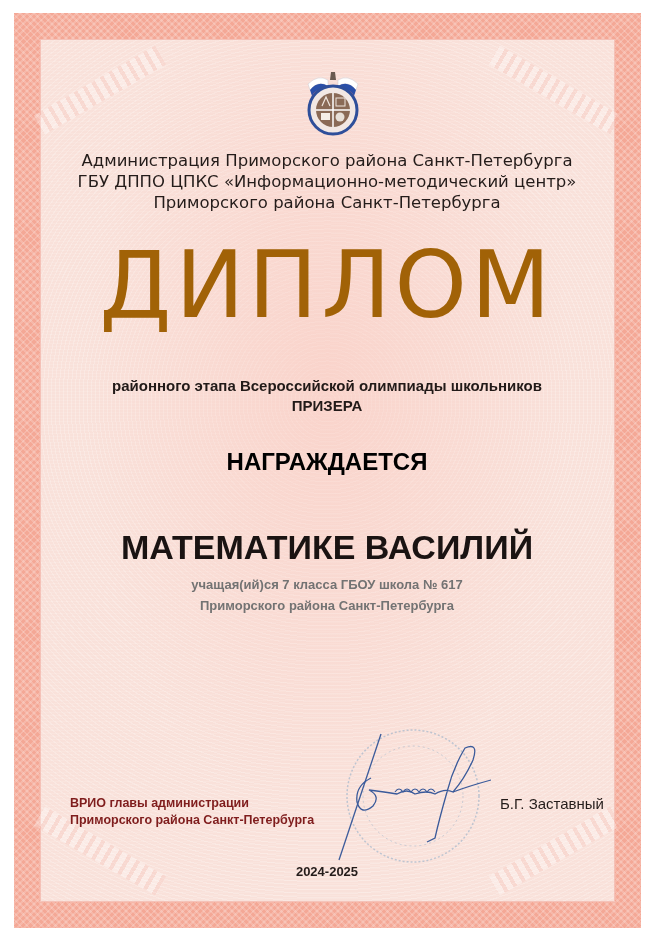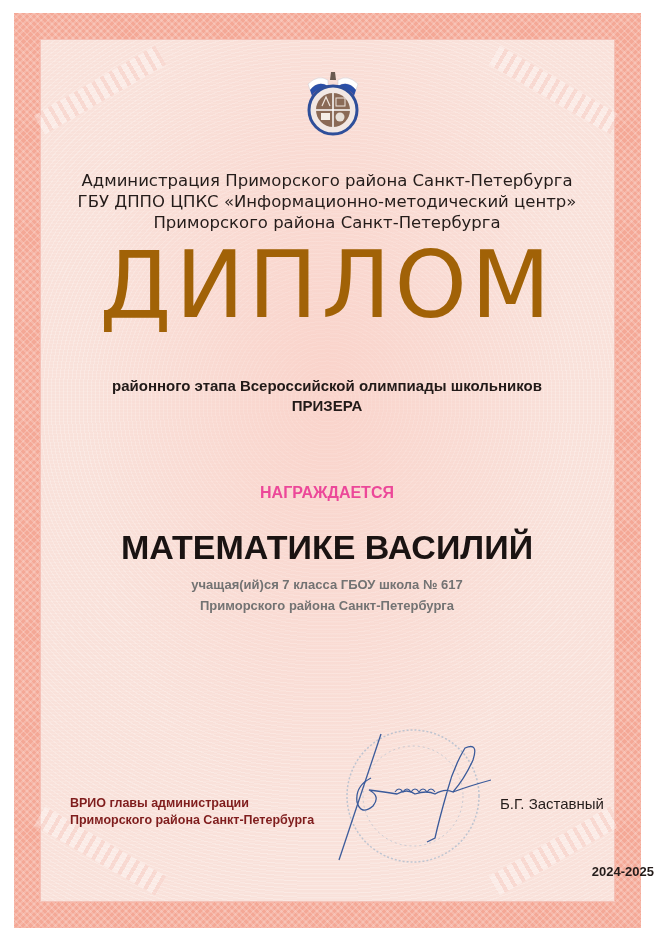--- a/index.html
+++ b/index.html
@@ -25,40 +25,40 @@
       repeating-linear-gradient(0deg, rgba(255,255,255,0.12) 0 1px, transparent 1px 3px);
     box-shadow: inset 0 0 0 1px rgba(240,160,145,0.5);
   }
   .corner-band {
     position: absolute; width: 140px; height: 22px;
     background: repeating-linear-gradient(90deg, rgba(255,255,255,0.55) 0 6px, rgba(245,190,180,0.5) 6px 10px);
     opacity: 0.55;
   }
   .abs { position: absolute; left: 0; width: 654px; text-align: center; }
   .logo { position: absolute; left: 304px; top: 68px; width: 58px; height: 68px; }
-  .hdr { top: 150px; font-size: 16.5px; line-height: 21px; color: #241c1a; margin-top: 20px; }
+  .hdr { top: 150px; font-size: 16.5px; line-height: 21px; color: #241c1a; }
   .title {
     top: 236px; font-size: 92px; line-height: 100px; font-weight: normal;
     letter-spacing: 4px; color: #a16207;
     font-family: "DejaVu Sans", sans-serif;
   }
   .sub { top: 376px; font-size: 15px; line-height: 20px; font-weight: bold; color: #221a18;
     font-family: "Liberation Sans", sans-serif; }
-  .awarded { top: 484px; font-size: 16px; font-weight: bold; font-family: "Liberation Sans", sans-serif; color:#ec4899; }
+  .awarded { top: 448px; font-size: 24px; font-weight: bold; font-family: "Liberation Sans", sans-serif; color:#000000; }
   .name { top: 528px; font-size: 34px; font-weight: bold; font-family: "Liberation Sans", sans-serif; color:#1a1312; }
   .student { top: 574px; font-size: 13px; line-height: 21px; font-weight: bold; font-family: "Liberation Sans", sans-serif; color:#737373; }
   .sig-left {
     position: absolute; left: 70px; top: 795px; font-size: 12.5px; line-height: 17px;
     font-weight: bold; font-family: "Liberation Sans", sans-serif; color:#7f1d1d;
   }
   .sig-right {
     position: absolute; left: 500px; top: 795px; font-size: 15px;
     font-weight: normal; font-family: "Liberation Sans", sans-serif; color:#241c1a;
   }
-  .year { top: 864px; font-size: 13px; font-weight: bold; font-family: "Liberation Sans", sans-serif; color:#241c1a;text-align:right; }
+  .year { top: 864px; font-size: 13px; font-weight: bold; font-family: "Liberation Sans", sans-serif; color:#241c1a; }
   .stamp { position: absolute; left: 335px; top: 720px; width: 160px; height: 150px; }
 </style>
 </head>
 <body>
 
 <div class="sheet">
   <div class="inner">
     <div class="corner-band" style="left:-10px; top:40px; transform:rotate(-30deg);"></div>
     <div class="corner-band" style="right:-10px; top:40px; transform:rotate(30deg);"></div>
     <div class="corner-band" style="left:-10px; bottom:40px; transform:rotate(30deg);"></div>

